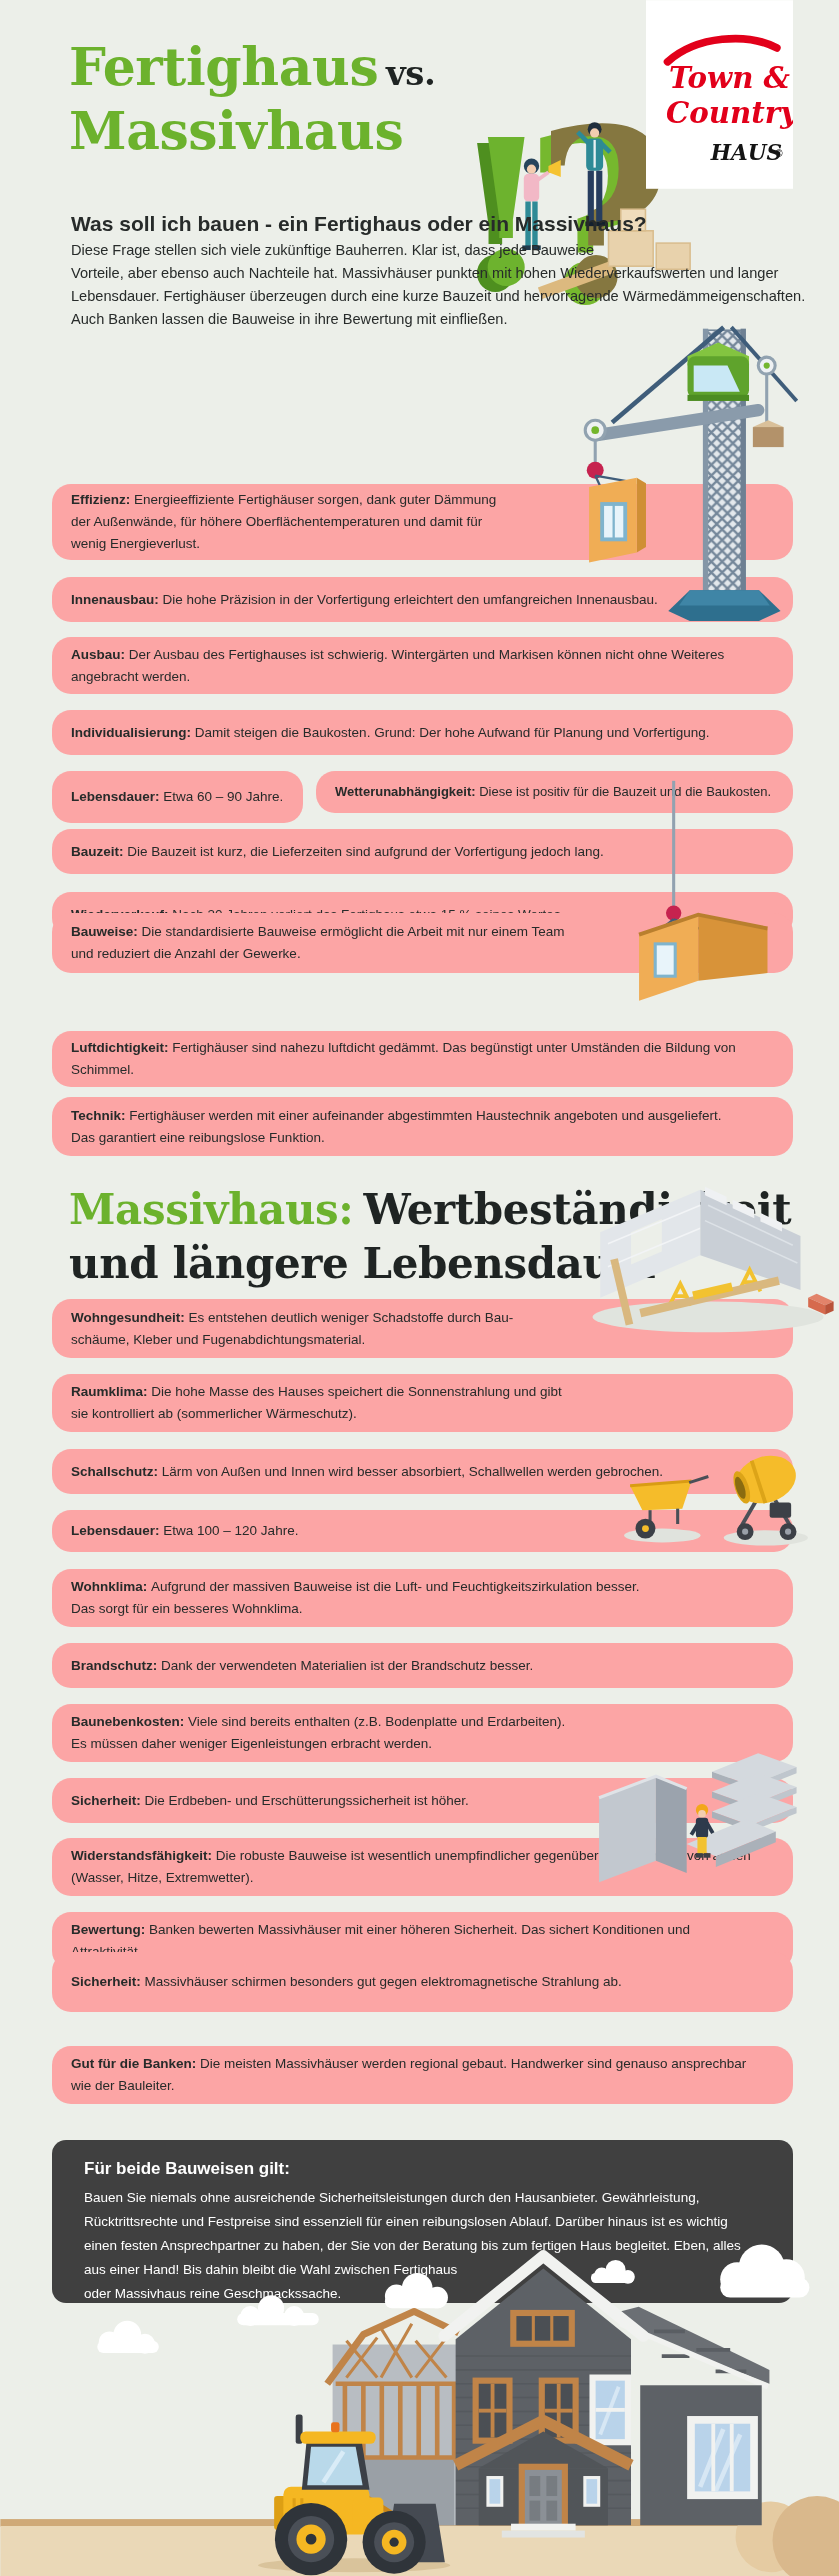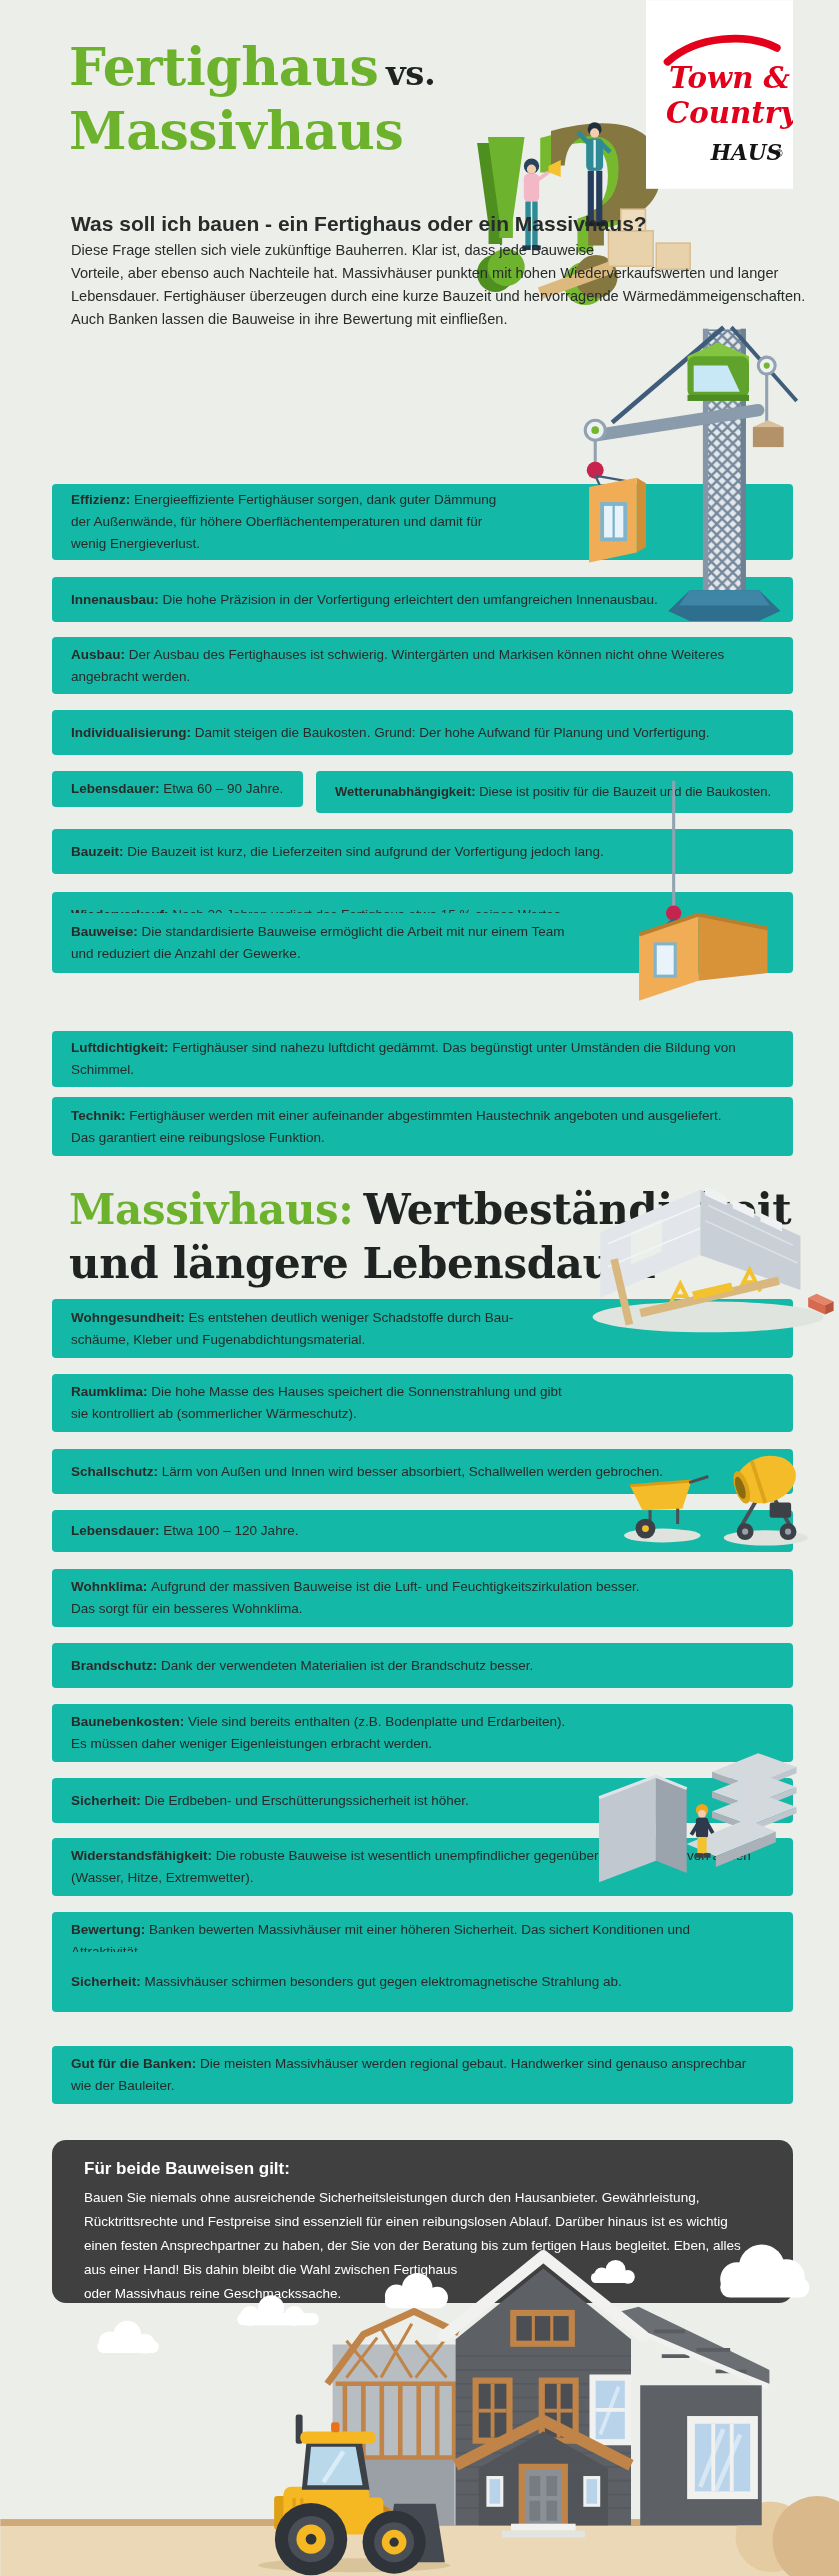--- a/index.html
+++ b/index.html
@@ -12,21 +12,21 @@
   h1.title .g{color:#6cb22d;}
   h1.title .d{color:#1f2423;font-size:34px;margin-left:7.7px;}
   h2.sect{position:absolute;left:69px;margin:0;font-size:42px;line-height:54px;color:#1f2423;z-index:1;}
   h2.sect .g{color:#6cb22d;}
   h2.sect .d{margin-left:10px;}
   
   .intro-h{position:absolute;left:71px;top:212px;margin:0;font-size:21px;font-weight:bold;z-index:1;}
   .intro-p{position:absolute;left:71px;top:239px;margin:0;font-size:14.6px;line-height:23px;
            white-space:pre-line;z-index:1;width:754px;}
   
-  .card{position:absolute;left:52px;width:741px;background:#14b8a6;border-radius:4px;
+  .card{position:absolute;left:52px;width:741px;background:#fca5a5;border-radius:19px;
         display:flex;align-items:center;z-index:1;}
   .card p{margin:0;padding:0 18.5px 0 19px;font-size:13.5px;line-height:22px;color:#272b2a;}
   .card b::after{content:" ";}
   .card .txt{white-space:pre-line;}
   .card.small p{font-size:13px;padding-right:0;white-space:nowrap;}
   
   .greenbox{position:absolute;left:52px;top:2140px;width:741px;height:163px;background:#404040;
             border-radius:14px;z-index:1;}
   .greenbox h3{position:absolute;left:32px;top:18.5px;margin:0;font-size:17px;font-weight:bold;color:#ffffff;}
   .greenbox p{position:absolute;left:32px;top:46px;margin:0;width:698px;font-size:13.5px;line-height:24px;
@@ -104,21 +104,21 @@
   <div class="card" style="top:577px;height:45px">
       <p><b>Innenausbau:</b><span class="txt">Die hohe Präzision in der Vorfertigung erleichtert den umfangreichen Innenausbau.</span></p>
     </div>
   <div class="card" style="top:637px;height:57px">
       <p><b>Ausbau:</b><span class="txt">Der Ausbau des Fertighauses ist schwierig. Wintergärten und Markisen können nicht ohne Weiteres
 angebracht werden.</span></p>
     </div>
   <div class="card" style="top:710px;height:45px">
       <p><b>Individualisierung:</b><span class="txt">Damit steigen die Baukosten. Grund: Der hohe Aufwand für Planung und Vorfertigung.</span></p>
     </div>
-  <div class="card" style="top:771px;height:36px;width:251px">
+  <div class="card" style="top:771px;height:52px;width:251px">
       <p><b>Lebensdauer:</b><span class="txt">Etwa 60 – 90 Jahre.</span></p>
     </div>
   <div class="card small" style="top:771px;height:42px;left:316px;width:477px">
       <p><b>Wetterunabhängigkeit:</b><span class="txt">Diese ist positiv für die Bauzeit und die Baukosten.</span></p>
     </div>
   <div class="card" style="top:829px;height:45px">
       <p><b>Bauzeit:</b><span class="txt">Die Bauzeit ist kurz, die Lieferzeiten sind aufgrund der Vorfertigung jedoch lang.</span></p>
     </div>
   <div class="card" style="top:892px;height:45px">
       <p><b>Wiederverkauf:</b><span class="txt">Nach 30 Jahren verliert das Fertighaus etwa 15 % seines Wertes.</span></p>

